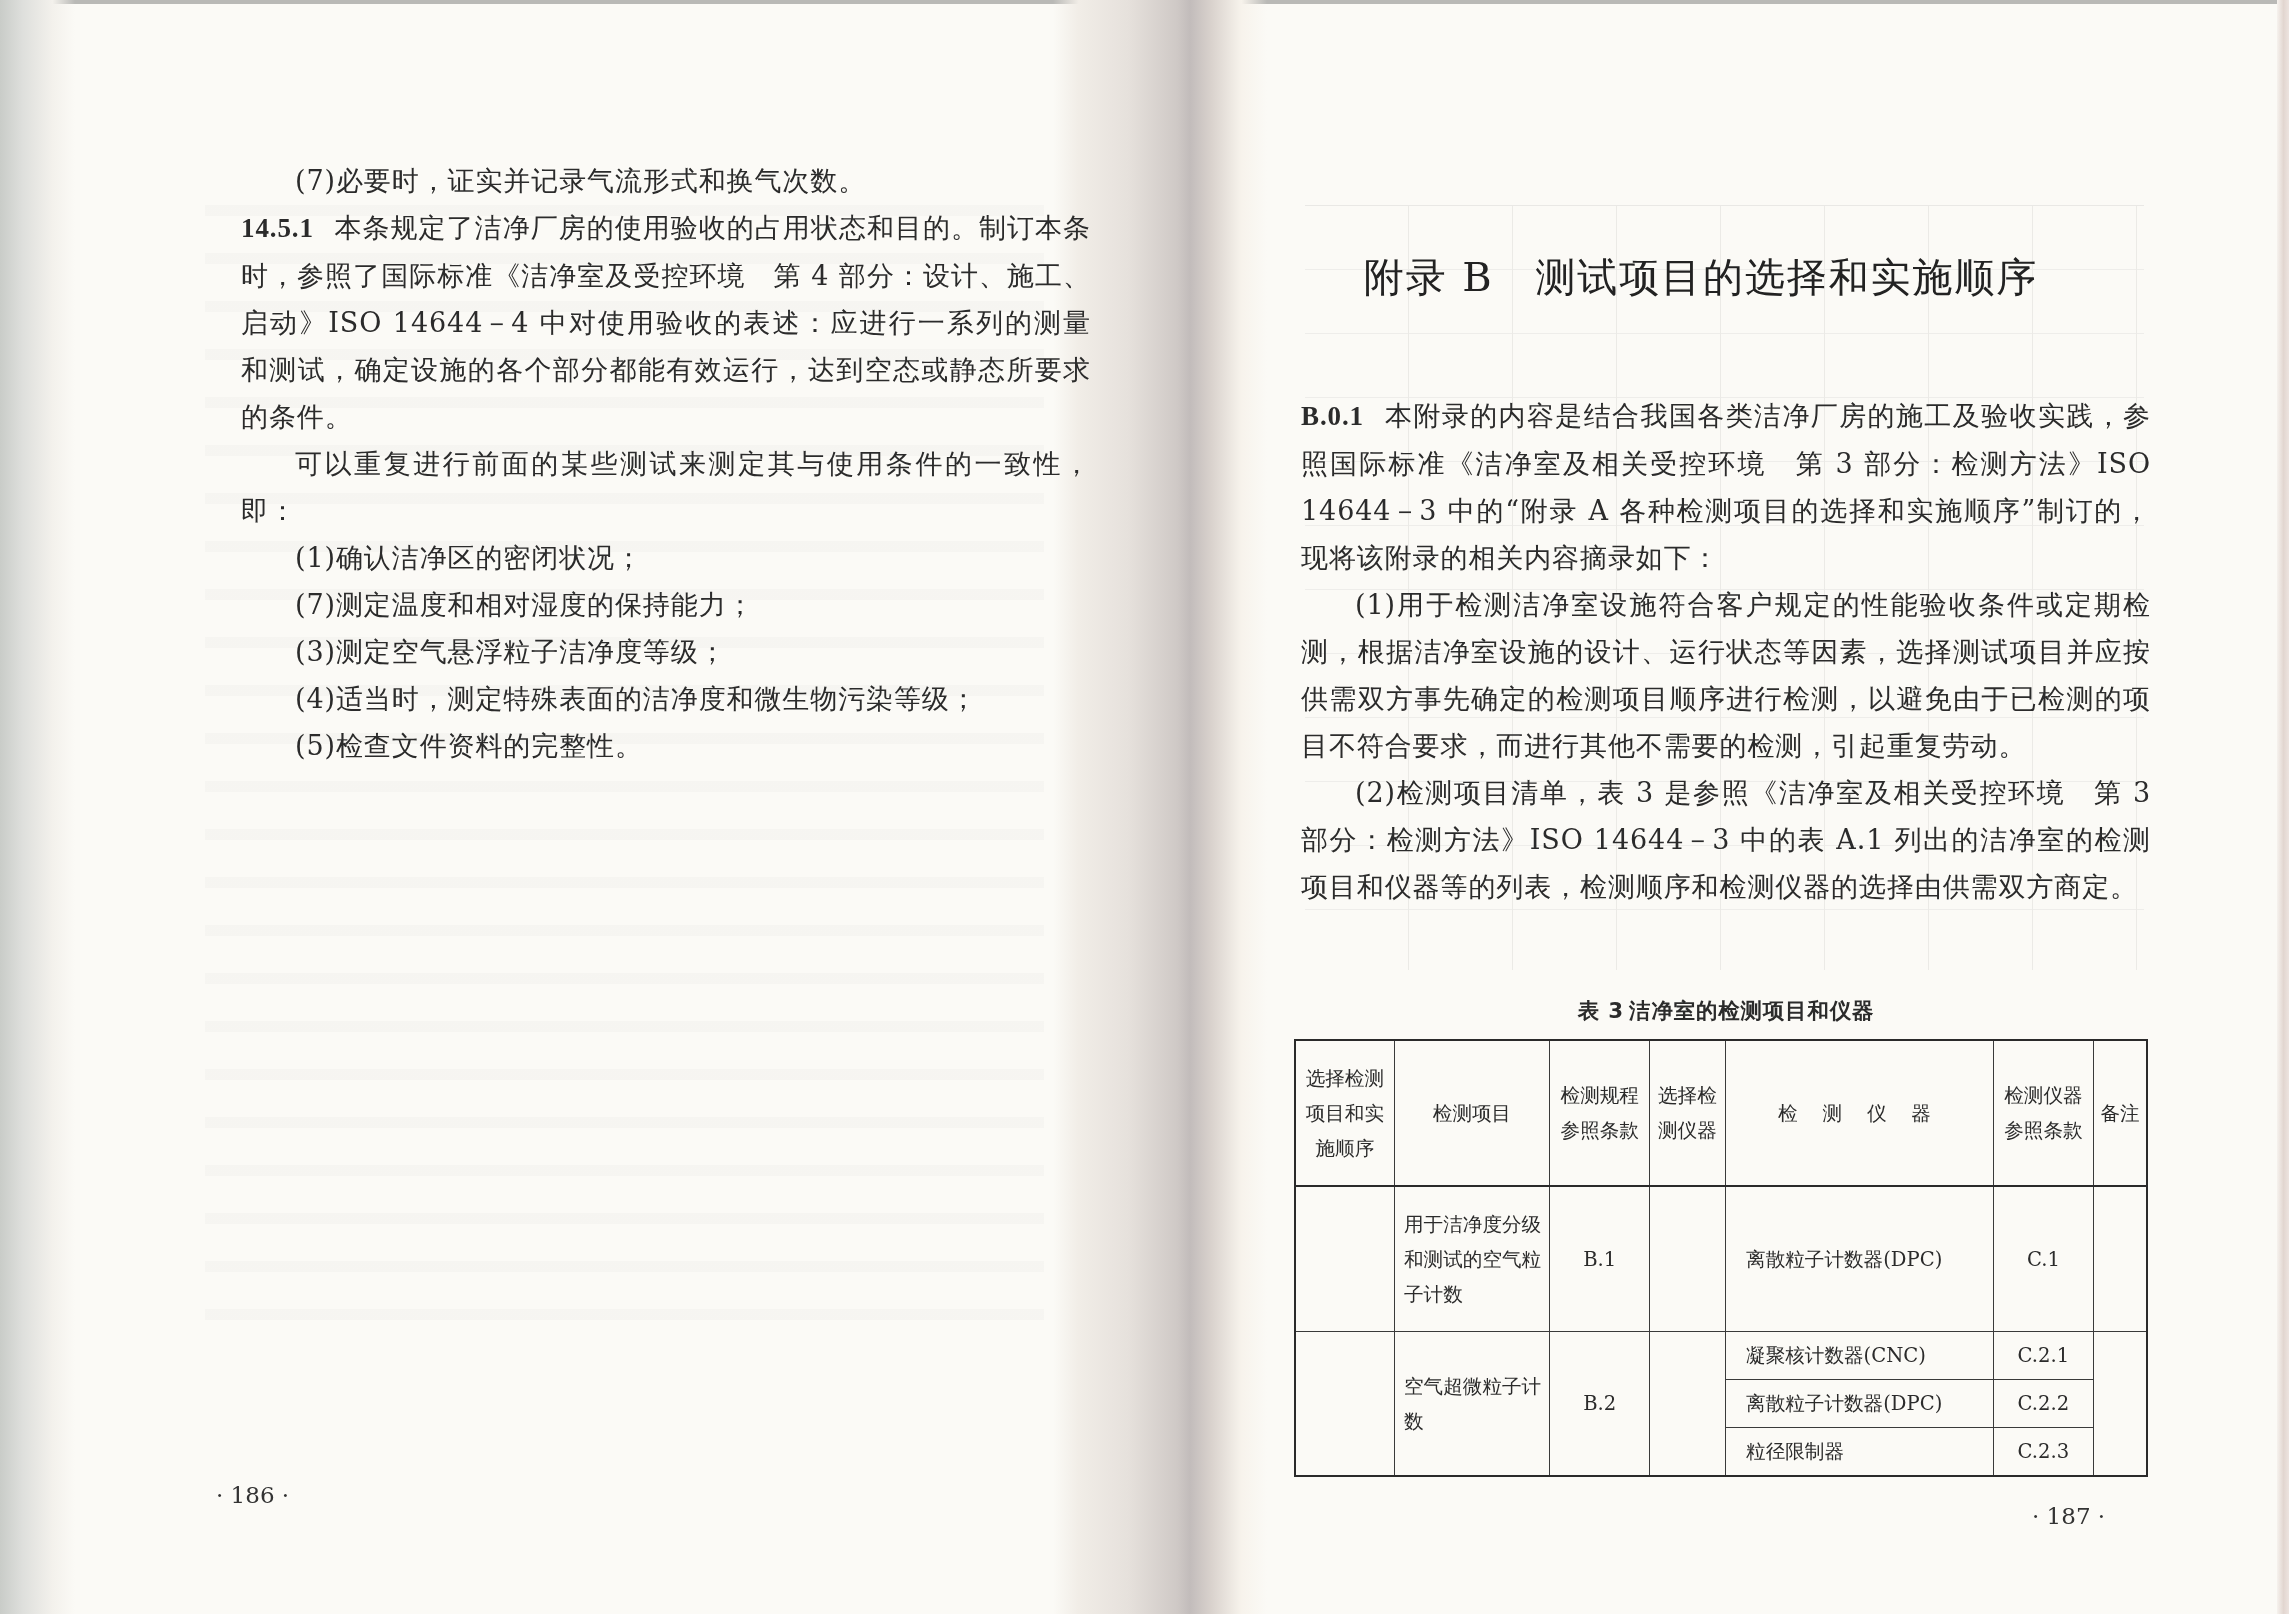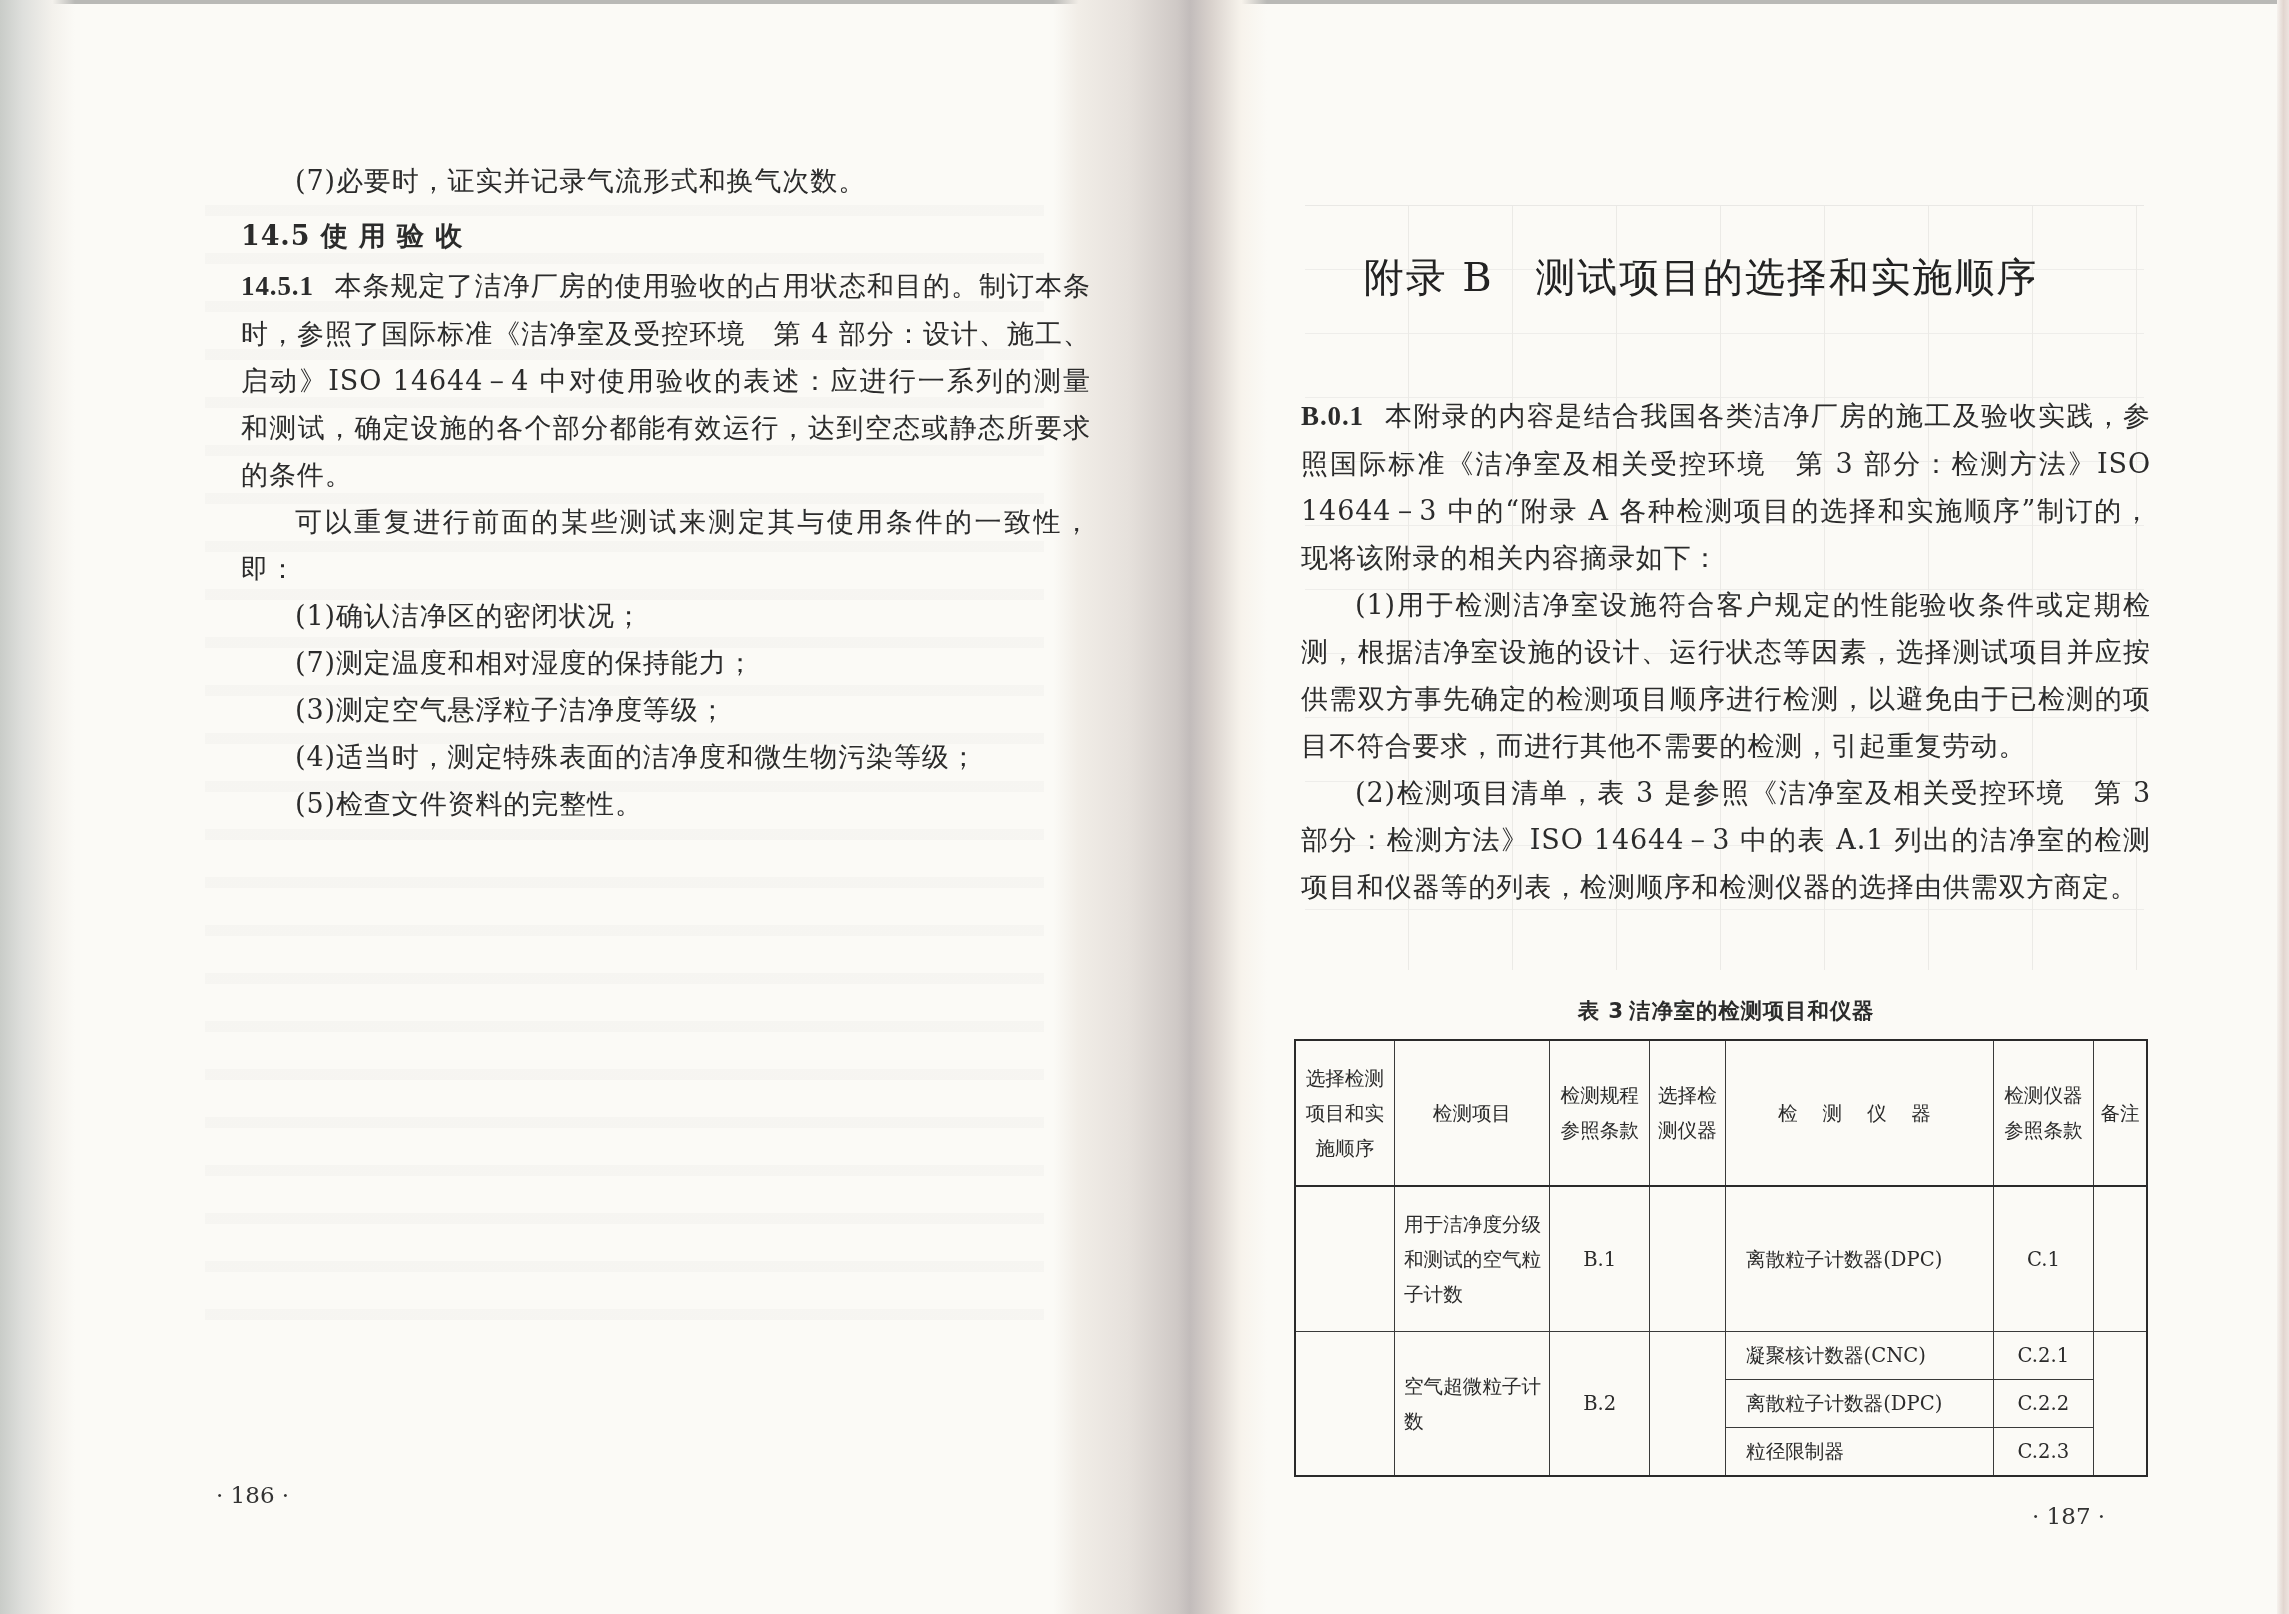--- a/index.html
+++ b/index.html
@@ -107,21 +107,20 @@
   <div class="edge-left"></div>
   <div class="gutter"></div>
   <div class="edge-right"></div>
 
   <div class="ghost ghost-left-text"></div>
   <div class="ghost ghost-right-table"></div>
 
   <div class="page page-left"></div>
   <div class="left-col text-block">
     <p class="indent">(7)必要时，证实并记录气流形式和换气次数。</p>
-    <p class="section-heading" style="margin:7.5px 0 3.7px 0;">14.5  使 用 验 收</p>
     <p><span class="clause-no">14.5.1</span><span>本条规定了洁净厂房的使用验收的占用状态和目的。制订本条时，参照了国际标准《洁净室及受控环境　第 4 部分：设计、施工、启动》ISO 14644－4 中对使用验收的表述：应进行一系列的测量和测试，确定设施的各个部分都能有效运行，达到空态或静态所要求的条件。</span></p>
     <p class="indent">可以重复进行前面的某些测试来测定其与使用条件的一致性，即：</p>
     <p class="indent">(1)确认洁净区的密闭状况；</p>
     <p class="indent">(7)测定温度和相对湿度的保持能力；</p>
     <p class="indent">(3)测定空气悬浮粒子洁净度等级；</p>
     <p class="indent">(4)适当时，测定特殊表面的洁净度和微生物污染等级；</p>
     <p class="indent">(5)检查文件资料的完整性。</p>
   </div>
   <div class="page-num pn-left">· 186 ·</div>
 

